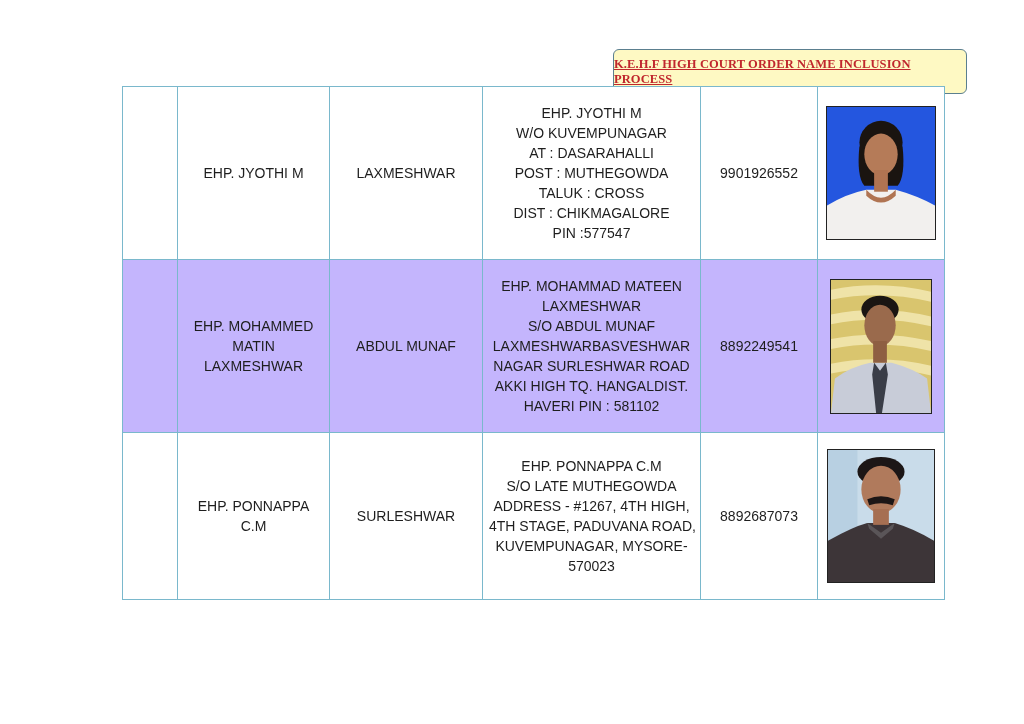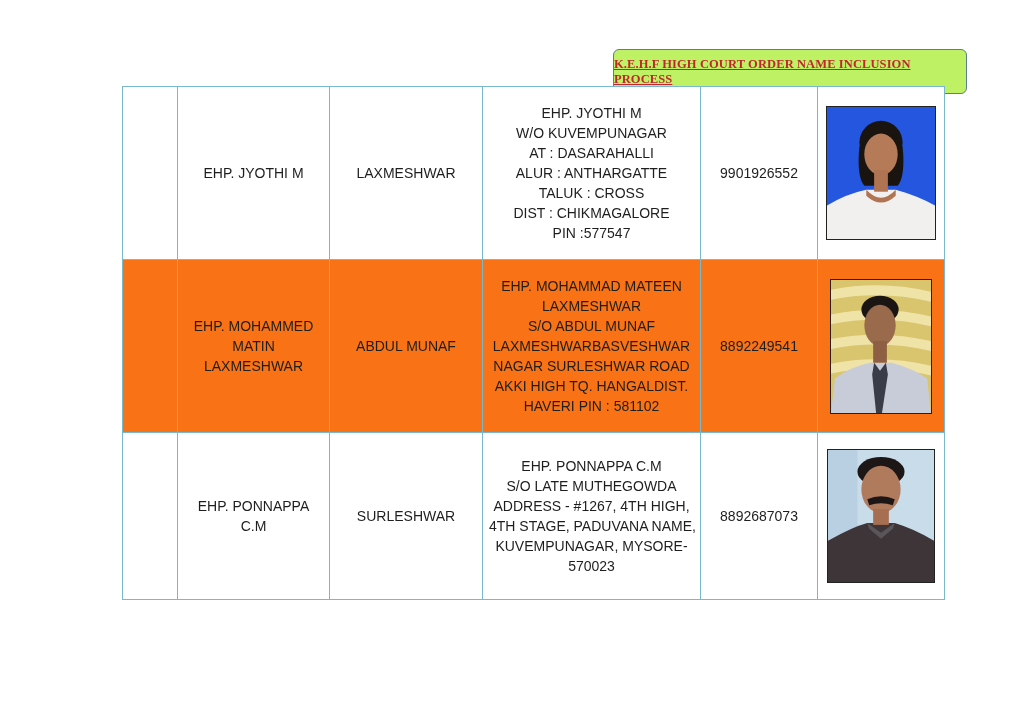--- a/index.html
+++ b/index.html
@@ -18,21 +18,21 @@
       background: #ffffff;
     }
     .header-box {
       position: absolute;
       left: 613px;
       top: 49px;
       width: 354px;
       height: 45px;
       border: 1.5px solid #5b7f8f;
       border-radius: 6px;
-      background: #bef264;
+      background: #fef9c3;
       display: flex;
       align-items: center;
       justify-content: center;
       box-sizing: border-box;
     }
     .header-title {
       font-family: "Liberation Serif", "DejaVu Serif", serif;
       font-weight: bold;
       font-size: 12.5px;
       color: #c0272d;
@@ -51,21 +51,21 @@
       border: 1.5px solid #7ab8cc;
       text-align: center;
       vertical-align: middle;
       font-size: 14px;
       color: #1e1e1e;
       padding: 16px 6px;
       line-height: 20px;
       box-sizing: border-box;
       margin-left: 22px;
     }
-    tr.row-alt td { background: #f97316; }
+    tr.row-alt td { background: #c4b5fd; }
     tr.row-plain td { background: #ffffff; }
     tr.r1 { height: 172px; }
     tr.r2 { height: 172px; }
     tr.r3 { height: 156px; }
     .addr {
       font-size: 13px;
       line-height: 18.8px;
     }
     .addr div { white-space: nowrap; }
     .photo {
@@ -102,21 +102,21 @@
 
     <tbody>
         <tr class="r1 row-plain">
       <td></td>
       <td>EHP. JYOTHI M</td>
       <td>LAXMESHWAR</td>
       <td class="addr">
         <div>EHP. JYOTHI M</div>
         <div>W/O KUVEMPUNAGAR</div>
         <div>AT : DASARAHALLI</div>
-        <div>ALUR : ANTHARGATTE</div>
+        <div>POST : MUTHEGOWDA</div>
         <div>TALUK : CROSS</div>
         <div>DIST : CHIKMAGALORE</div>
         <div>PIN :577547</div>
       </td>
       <td>9901926552</td>
       <td>
         <div class="photo p1">
           <svg viewBox="0 0 110 134" preserveAspectRatio="none">
             <rect width="110" height="134" fill="#1f4fd6"></rect>
             <rect x="0" y="0" width="110" height="134" fill="#2a5ee8" opacity="0.5"></rect>
@@ -171,21 +171,21 @@
       <td></td>
       <td>
         <div>EHP. PONNAPPA</div>
         <div>C.M</div>
       </td>
       <td>SURLESHWAR</td>
       <td class="addr">
         <div>EHP. PONNAPPA C.M</div>
         <div>S/O LATE MUTHEGOWDA</div>
         <div>ADDRESS - #1267, 4TH HIGH,</div>
-        <div>4TH STAGE, PADUVANA NAME,</div>
+        <div>4TH STAGE, PADUVANA ROAD,</div>
         <div>KUVEMPUNAGAR, MYSORE-</div>
         <div>570023</div>
       </td>
       <td>8892687073</td>
       <td>
         <div class="photo p3">
           <svg viewBox="0 0 108 134" preserveAspectRatio="none">
             <rect width="108" height="134" fill="#c9dcea"></rect>
             <rect x="0" y="0" width="30" height="134" fill="#b8d0e2"></rect>
             <path d="M0 134 L0 92 Q25 78 40 74 L68 74 Q88 80 108 92 L108 134 Z" fill="#3d3538"></path>

